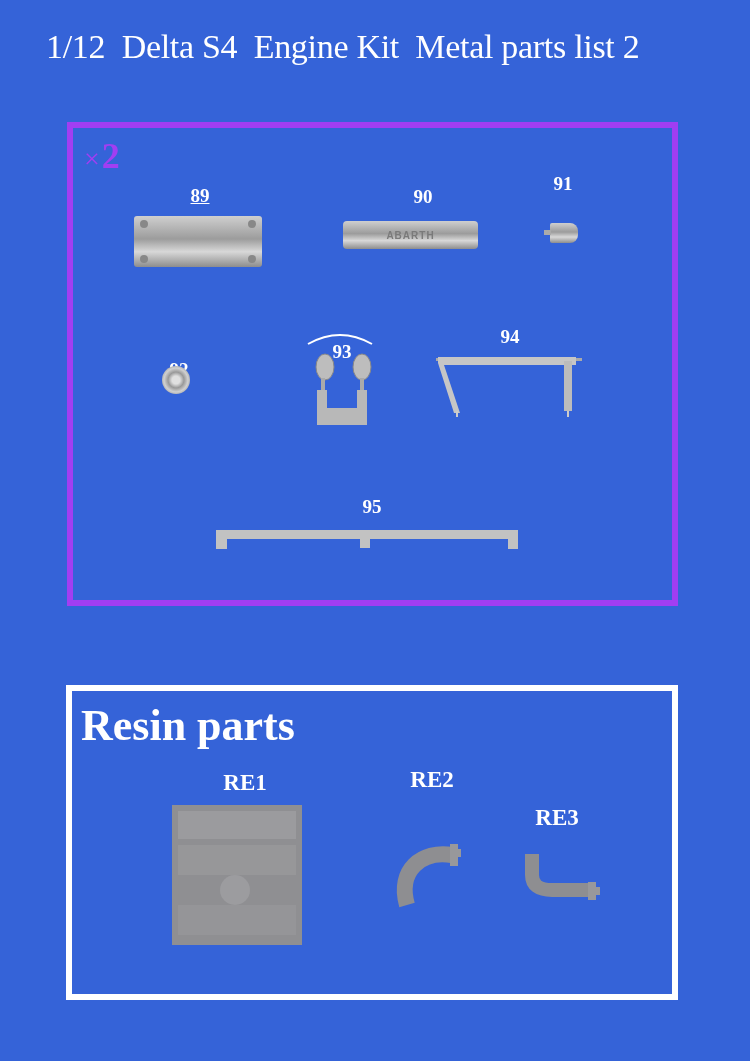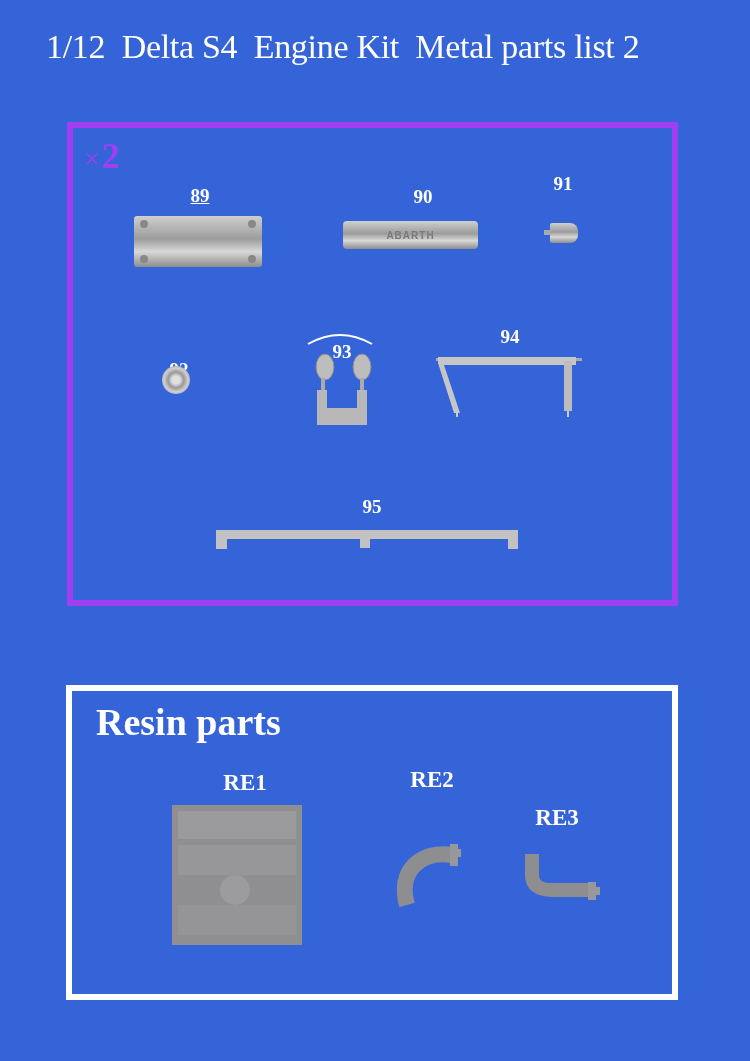--- a/index.html
+++ b/index.html
@@ -5,21 +5,21 @@
   html,body{margin:0;padding:0;}
   body{width:750px;height:1061px;background:#3563d8;position:relative;overflow:hidden;font-family:"Liberation Serif","DejaVu Serif",serif;color:#fff;}
   .title{position:absolute;left:46px;top:28px;font-size:34px;font-weight:normal;letter-spacing:-0.3px;white-space:pre;}
   .metal-box{position:absolute;left:67px;top:122px;width:599px;height:472px;border:6px solid #a23ef2;}
   .qty{position:absolute;left:84px;top:138px;color:#a23ef2;font-weight:bold;font-size:36px;line-height:1;}
   .qty .x{font-weight:normal;font-size:28px;margin-right:2px;}
   .lbl{position:absolute;font-weight:bold;font-size:19px;transform:translateX(-50%);white-space:nowrap;}
   .part{position:absolute;}
   .metal{background:linear-gradient(180deg,#cfcfcf 0%,#9c9c9c 45%,#d8d8d8 70%,#8d8d8d 100%);}
   .resin-box{position:absolute;left:66px;top:685px;width:600px;height:303px;border:6px solid #fff;}
-  .resin-title{position:absolute;left:96px;top:700px;font-size:38px;font-weight:bold;}
+  .resin-title{position:absolute;left:81px;top:700px;font-size:44px;font-weight:bold;}
   .rlbl{position:absolute;font-size:23px;font-weight:bold;transform:translateX(-50%);}
 </style>
 </head>
 <body>
 
 <div class="title">1/12  Delta S4  Engine Kit  Metal parts list 2</div>
 
 <div class="metal-box"></div>
 <div class="qty"><span class="x">×</span><span>2</span></div>
 

